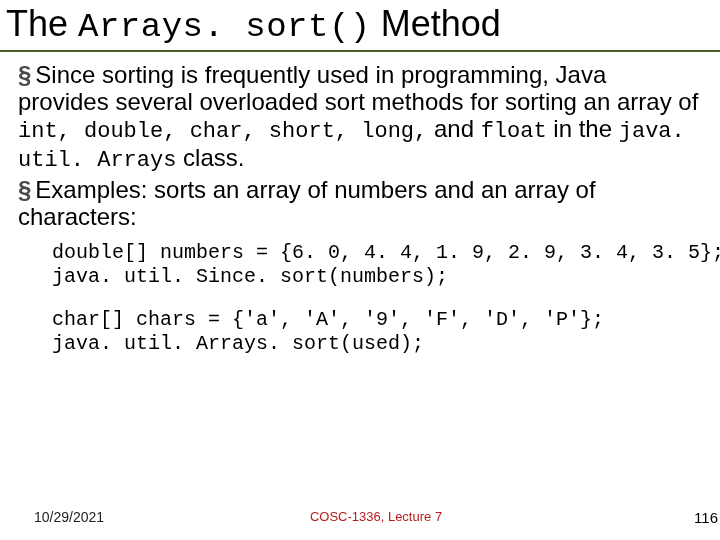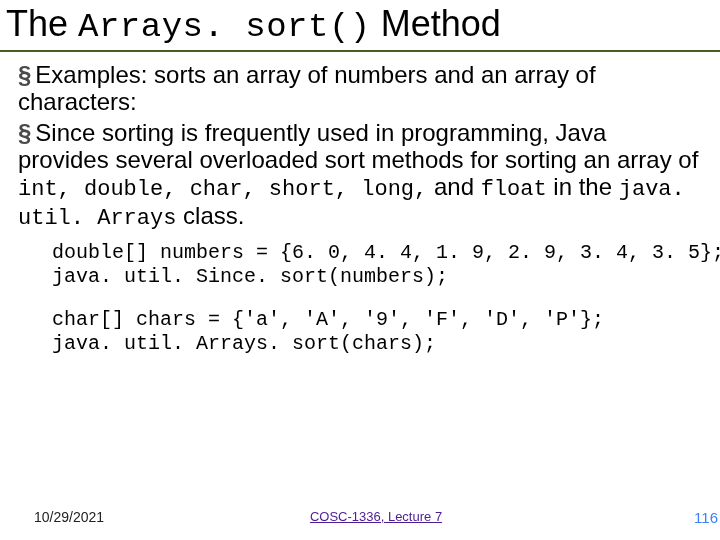--- a/index.html
+++ b/index.html
@@ -10,46 +10,46 @@
   .title .mono { font-family: "Courier New", Courier, monospace; font-size: 34px; letter-spacing: 0.5px; }
   .rule { border: none; border-top: 2.5px solid #4a5d23; margin: 2px 0 10px 0; }
   .body { padding: 0 18px 0 18px; }
   .para { font-size: 24px; line-height: 1.12; margin-bottom: 4px; }
   .bullet { color: #4a4a4a; font-weight: bold; margin-right: 4px; }
   .para .mono { font-family: "Courier New", Courier, monospace; font-size: 22px; }
   .code-block { padding: 6px 0 0 34px; font-family: "Courier New", Courier, monospace; font-size: 20px; line-height: 1.18; white-space: pre; }
   .code-block .gap { display: block; height: 20px; }
   .footer { position: absolute; bottom: 14px; left: 16px; width: 100%; padding: 0 18px; display: flex; justify-content: space-between; align-items: flex-start; font-size: 14px; margin-top: 33px; }
   .footer .date { color: #222; }
-  .footer .center { position: absolute; left: 50%; transform: translateX(-50%); color: #4c1d95; text-decoration: underline; font-size: 13px; }
-  .footer .pageno { color: #3b82f6; font-size: 15px; }
+  .footer .center { position: absolute; left: 50%; transform: translateX(-50%); color: #b91c1c; font-size: 13px; }
+  .footer .pageno { color: #000000; font-size: 15px; }
 </style>
 </head>
 <body>
 
 <div class="slide">
   <div class="title-row">
     <h1 class="title">
       <span>The </span><span class="mono">Arrays. sort()</span><span> Method</span>
     </h1>
   </div>
   <hr class="rule">
 
   <div class="body">
     <p class="para">
-      <span class="bullet">§</span><span>Examples: sorts an array of numbers and an array of characters:</span>
+      <span class="bullet">§</span><span>Since sorting is frequently used in programming, Java provides several overloaded sort methods for sorting an array of </span><span class="mono">int, double, char, short, long,</span><span> and </span><span class="mono">float</span><span> in the </span><span class="mono">java. util. Arrays</span><span> class.</span>
     </p>
     <p class="para">
-      <span class="bullet">§</span><span>Since sorting is frequently used in programming, Java provides several overloaded sort methods for sorting an array of </span><span class="mono">int, double, char, short, long,</span><span> and </span><span class="mono">float</span><span> in the </span><span class="mono">java. util. Arrays</span><span> class.</span>
+      <span class="bullet">§</span><span>Examples: sorts an array of numbers and an array of characters:</span>
     </p>
 
     <div class="code-block"><span>double[] numbers = {6. 0, 4. 4, 1. 9, 2. 9, 3. 4, 3. 5};</span>
 <span>java. util. Since. sort(numbers);</span>
 <span class="gap"></span><span>char[] chars = {'a', 'A', '9', 'F', 'D', 'P'};</span>
-<span>java. util. Arrays. sort(chars);</span></div>
+<span>java. util. Arrays. sort(used);</span></div>
   </div>
 
   <div class="footer">
     <span class="date">10/29/2021</span>
     <span class="center">COSC-1336, Lecture 7</span>
     <span class="pageno">116</span>
   </div>
 </div>
 
 </body></html>

